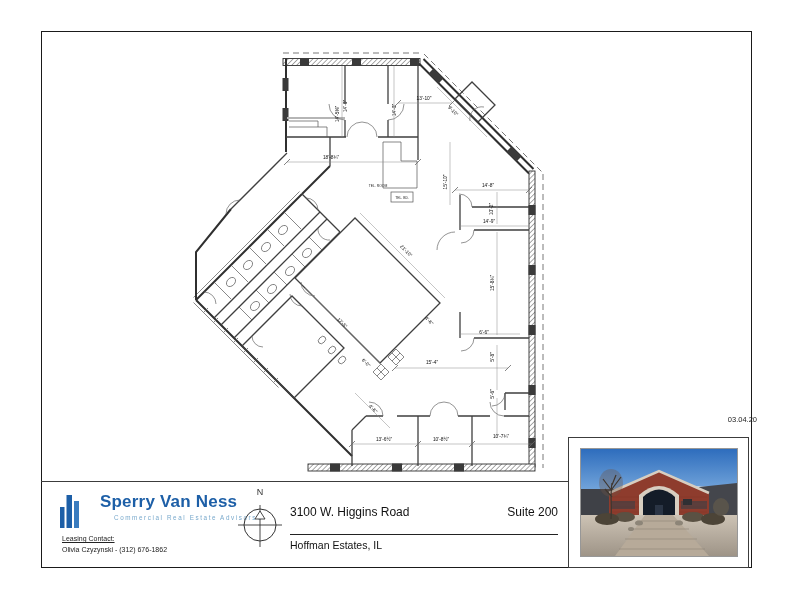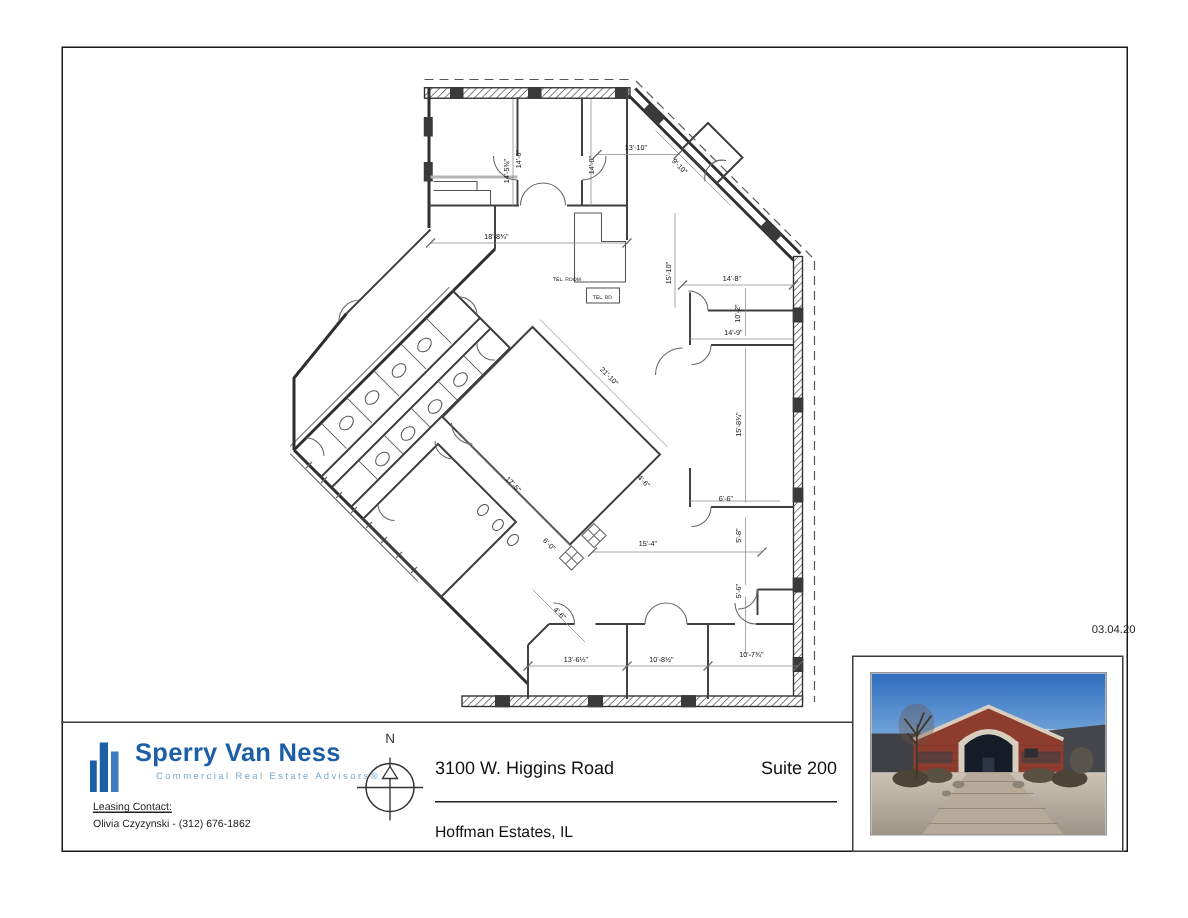--- a/index.html
+++ b/index.html
@@ -21,32 +21,32 @@
   .w0g{stroke:#b5b5b5;stroke-width:2;fill:none;}
   .blk{stroke:#3a3a3a;stroke-width:7;fill:none;}
   .arc{stroke:#666;stroke-width:0.7;fill:none;}
   .fix{stroke:#555;stroke-width:0.7;fill:#fff;}
   .dash{stroke:#555;stroke-width:0.8;fill:none;stroke-dasharray:6 4;}
   .dim{stroke:#8a8a8a;stroke-width:0.5;fill:none;}
   .tick{stroke:#666;stroke-width:0.8;fill:none;}
   .dimt{font:4.8px "Liberation Sans",sans-serif;fill:#111;text-anchor:middle;}
   .roomt{font:3.4px "Liberation Sans",sans-serif;fill:#222;text-anchor:middle;}
   
-  .logo{position:absolute;left:60px;top:492px;display:flex;align-items:flex-start;gap:8px;}
+  .logo{position:absolute;left:60px;top:492px;display:flex;align-items:flex-start;gap:18px;}
   .logo-name{font-size:17px;font-weight:bold;color:var(--brand,#1d5fa7);letter-spacing:0.2px;}
   .logo-tagline{font-size:6.3px;letter-spacing:1.6px;color:var(--tagline,#79a9cc);margin-top:2px;margin-left:14px;}
   .contact{position:absolute;left:62px;top:533px;font-size:7px;line-height:1.6;color:#222;}
   .contact-label{text-decoration:underline;}
   .compass{position:absolute;left:238px;top:487px;width:44px;text-align:center;}
   .compass-n{font-size:9px;color:#333;}
   .address{position:absolute;left:290px;top:505px;width:268px;}
   .address-row{display:flex;justify-content:space-between;align-items:baseline;
                border-bottom:1.2px solid #222;padding-bottom:15px;}
   .addr1,.suite{font-size:12px;color:#111;}
-  .addr2{font-size:10.5px;margin-top:14px;color:#111;}
+  .addr2{font-size:10.5px;margin-top:4px;color:#111;}
   .photo-box{position:absolute;left:568px;top:437px;width:179px;height:129px;
              border:1px solid #3c3c3c;display:flex;align-items:center;justify-content:center;background:#fff;}
   .photo{width:156px;height:107px;border:1px solid #979797;display:block;}
 </style>
 </head>
 <body>
 
 <div class="page">
 
   <div class="frame"></div>

